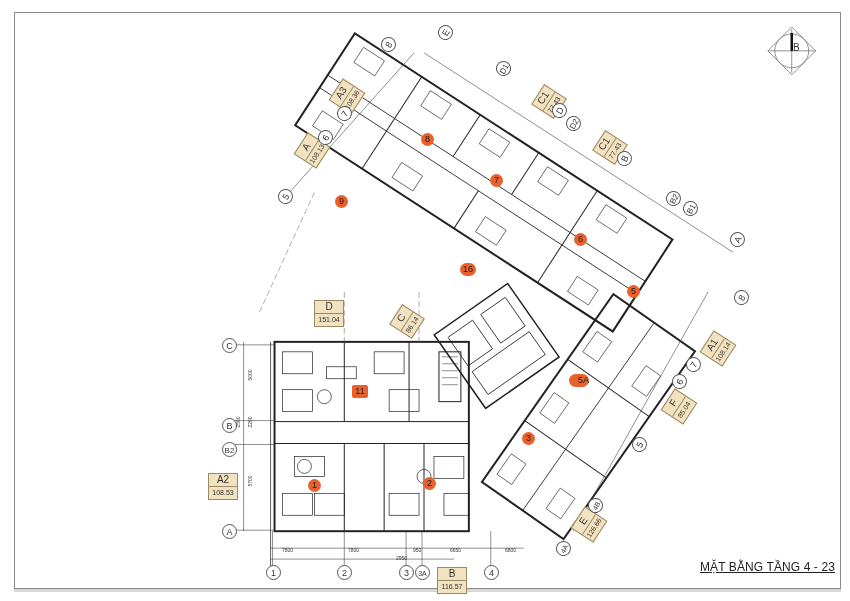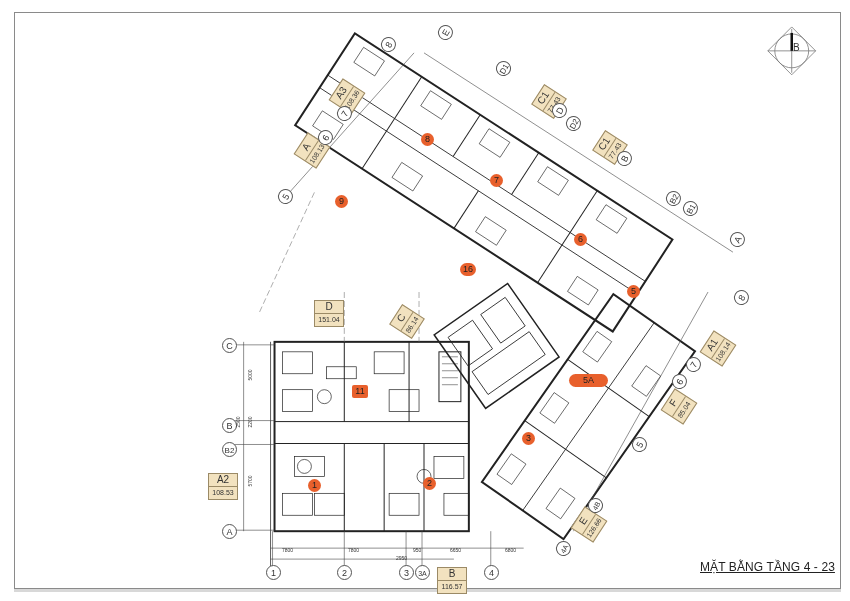--- a/index.html
+++ b/index.html
@@ -173,21 +173,21 @@
   </div>
 <div class="unit-tag rot" style="left:576px;top:511px;width:26px;transform:rotate(-57deg);">
     <span class="name">E</span>
     <span class="area">126.66</span>
   </div>
 
 <div class="marker" style="left:308px;top:479px;">1</div>
 <div class="marker" style="left:423px;top:477px;">2</div>
 <div class="marker" style="left:522px;top:432px;">3</div>
 <div class="marker" style="left:627px;top:285px;">5</div>
-<div class="marker" style="left:569px;top:374px;width:39px;border-radius:7px;">5A</div>
+<div class="marker" style="left:569px;top:374px;width:20px;border-radius:7px;text-align:right;">5A</div>
 <div class="marker" style="left:574px;top:233px;">6</div>
 <div class="marker" style="left:490px;top:174px;">7</div>
 <div class="marker" style="left:421px;top:133px;">8</div>
 <div class="marker" style="left:335px;top:195px;">9</div>
 <div class="marker" style="left:460px;top:263px;width:16px;border-radius:7px;">16</div>
 <div class="marker" style="left:352px;top:385px;width:16px;border-radius:2px;">11</div>
 
 <div class="axis" style="left:222px;top:338px;">C</div>
 <div class="axis" style="left:222px;top:418px;">B</div>
 <div class="axis" style="left:222px;top:442px;font-size:8px;">B2</div>

